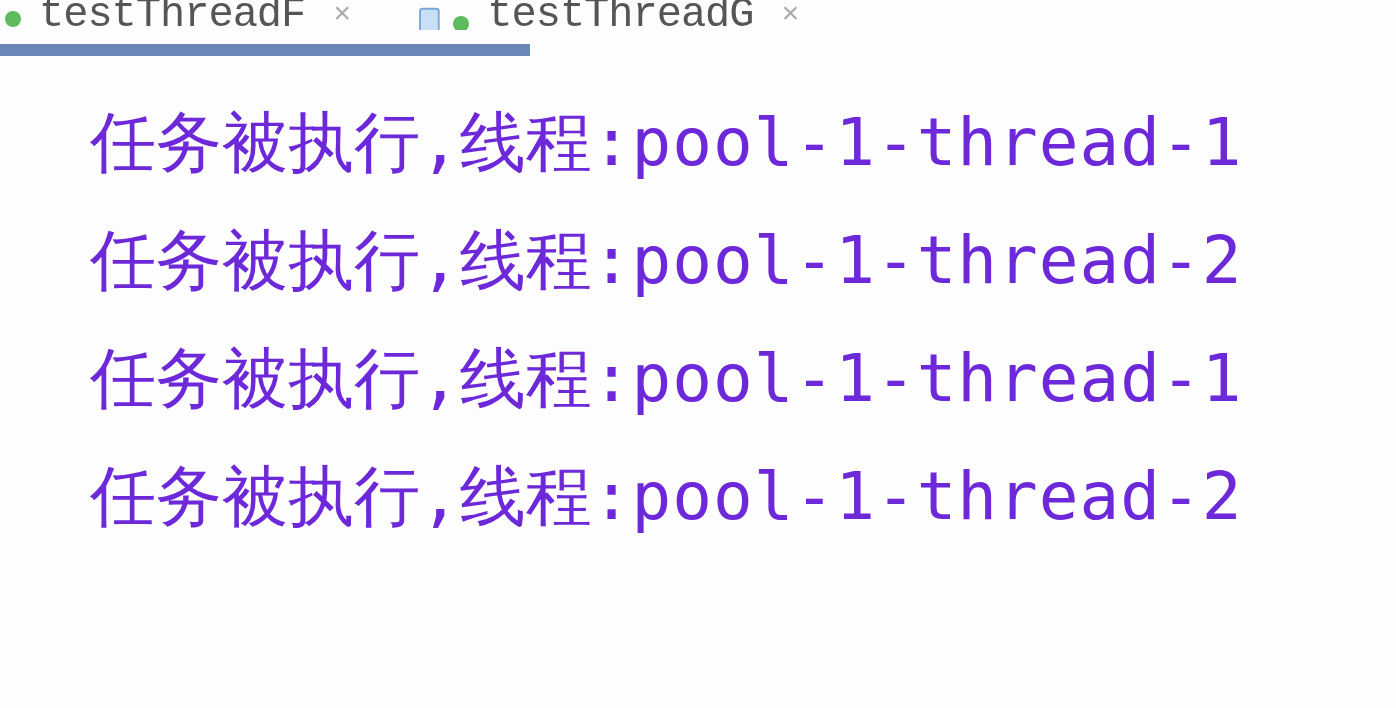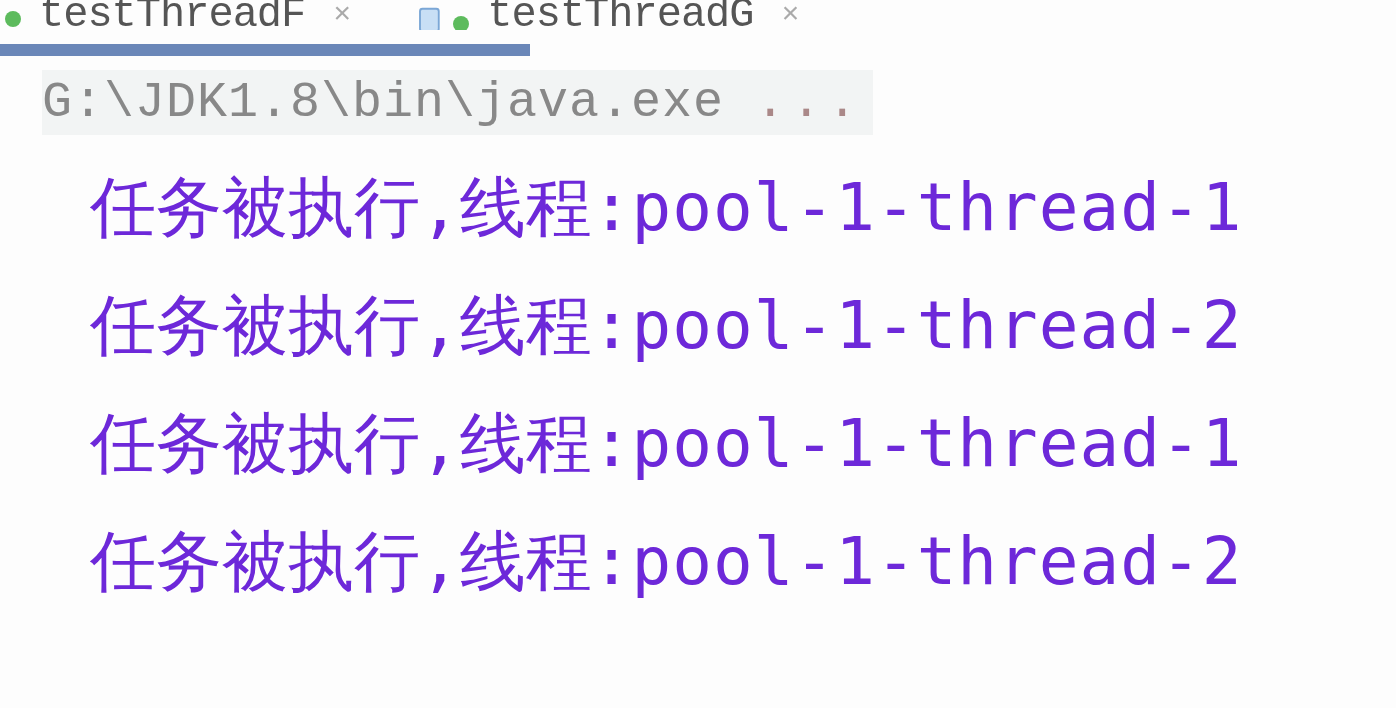--- a/index.html
+++ b/index.html
@@ -104,23 +104,20 @@
         </svg>
     </span>
     <span class="run-dot" style="margin-left:-10px;margin-top:18px;"></span>
     <span>testThreadG</span>
     <span class="close-x">×</span>
   </div>
 </div>
 <div class="active-underline"></div>
 
 <div class="console">
-  <div class="cmd-line">
-    <span>G:\JDK1.8\bin\java.exe </span><span class="cmd-dots">...</span>
-  </div>
 
   <div class="out-line">
     <span>任务被执行,线程:</span><span class="mono">pool-1-thread-1</span>
   </div>
   <div class="out-line">
     <span>任务被执行,线程:</span><span class="mono">pool-1-thread-2</span>
   </div>
   <div class="out-line">
     <span>任务被执行,线程:</span><span class="mono">pool-1-thread-1</span>
   </div>

